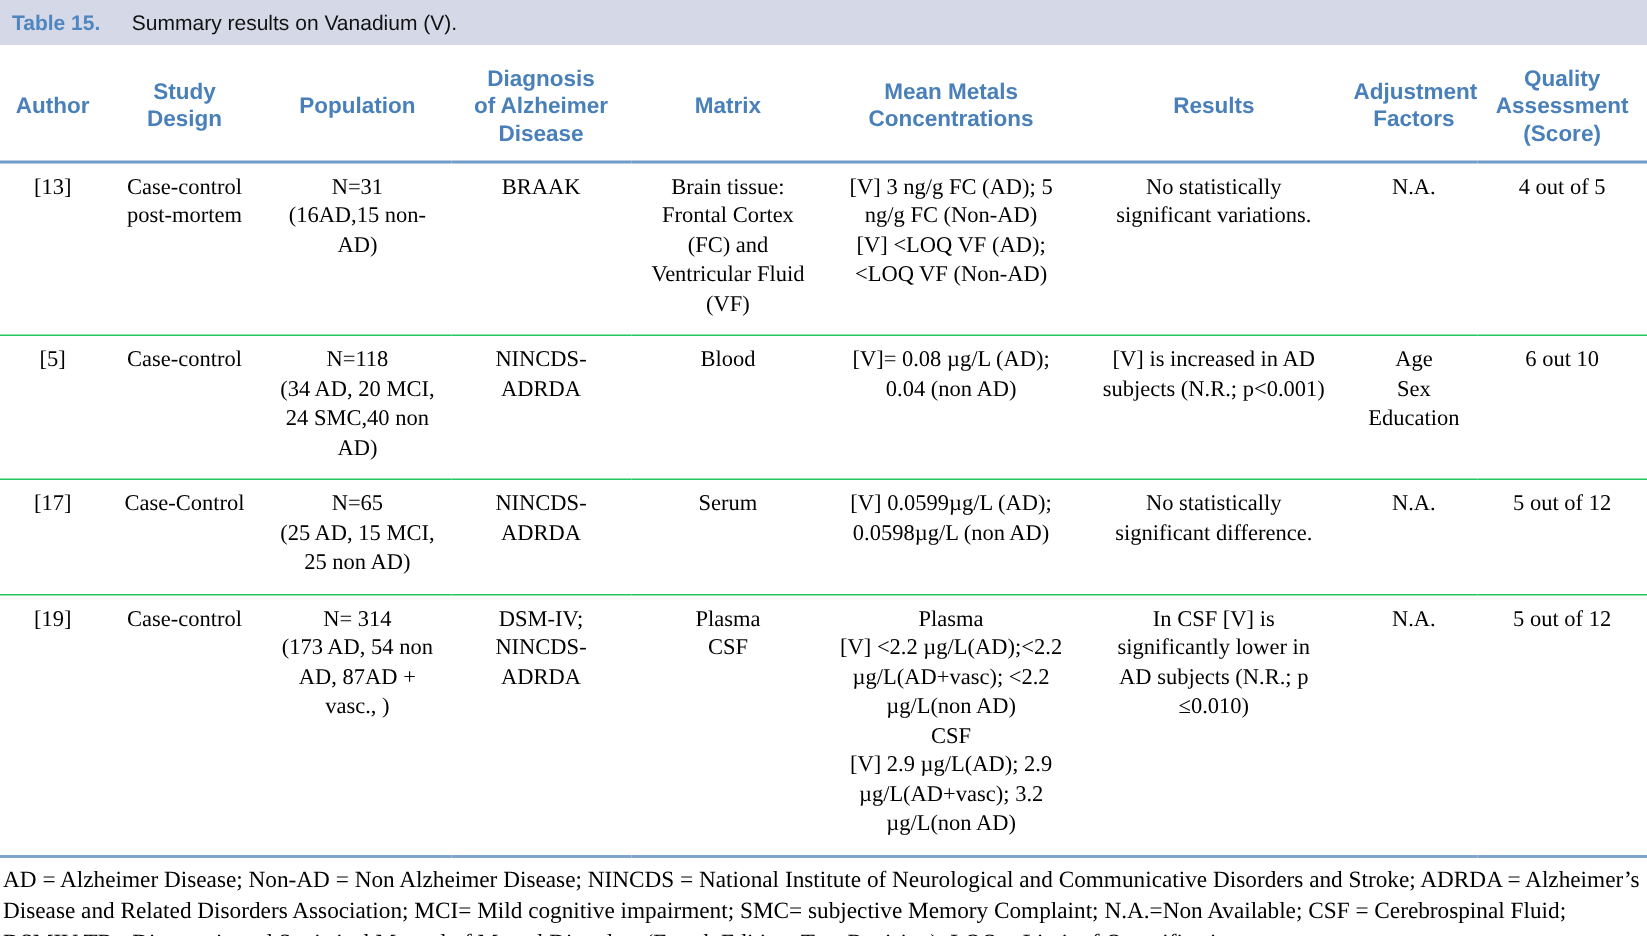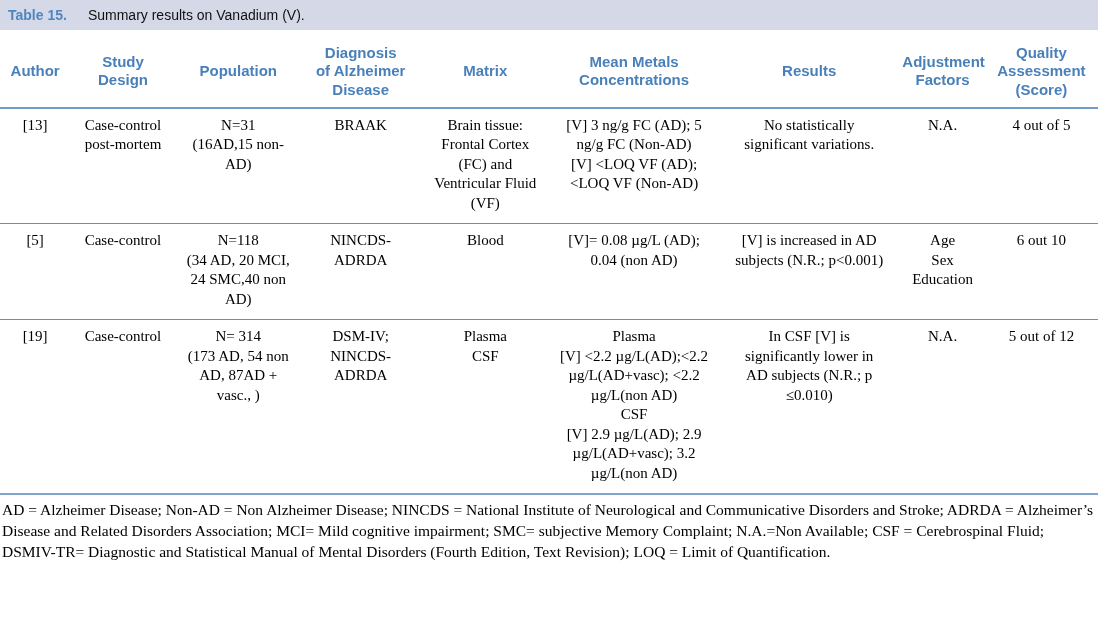--- a/index.html
+++ b/index.html
@@ -145,20 +145,36 @@
 ADRDA</td>
       <td>Blood</td>
       <td>[V]= 0.08 µg/L (AD);
 0.04 (non AD)</td>
       <td>[V] is increased in AD
 subjects (N.R.; p&lt;0.001)</td>
       <td>Age
 Sex
 Education</td>
       <td>6 out 10</td>
+    </tr>
+    <tr>
+      <td>[17]</td>
+      <td>Case-Control</td>
+      <td>N=65
+(25 AD, 15 MCI,
+25 non AD)</td>
+      <td>NINCDS-
+ADRDA</td>
+      <td>Serum</td>
+      <td>[V] 0.0599µg/L (AD);
+0.0598µg/L (non AD)</td>
+      <td>No statistically
+significant difference.</td>
+      <td>N.A.</td>
+      <td>5 out of 12</td>
     </tr>
     <tr>
       <td>[19]</td>
       <td>Case-control</td>
       <td>N= 314
 (173 AD, 54 non
 AD, 87AD +
 vasc., )</td>
       <td>DSM-IV;
 NINCDS-

